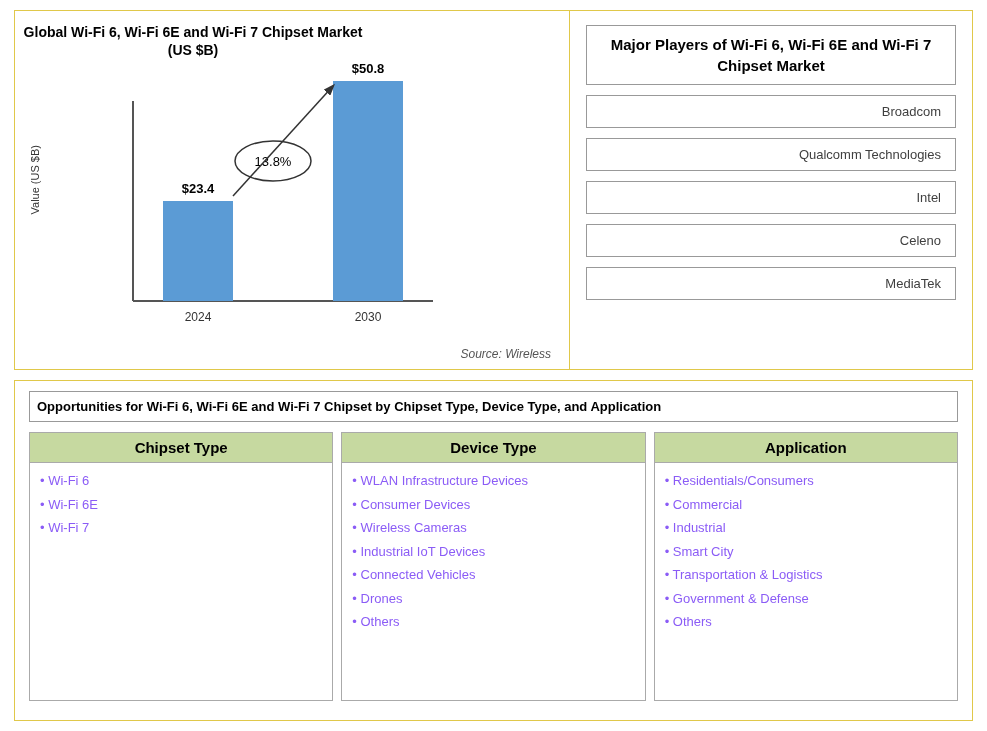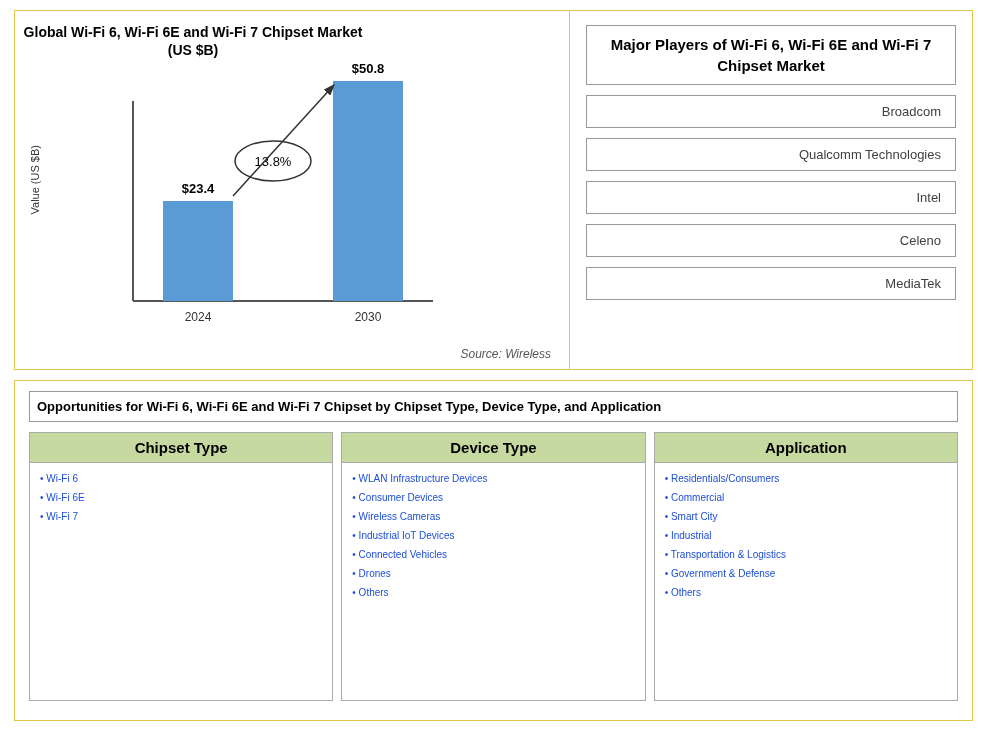--- a/index.html
+++ b/index.html
@@ -141,22 +141,22 @@
 
     .col-body {
       padding: 8px 10px;
       display: flex;
       flex-direction: column;
       gap: 4px;
       flex: 1;
     }
 
     .col-item {
-      font-size: 10px;
-      color: #1d4ed8;
+      font-size: 13px;
+      color: #8b5cf6;
       line-height: 1.5;
     }
   </style>
 </head>
 <body>
 
 <div class="outer-wrapper">
 
   <div class="top-section">
 
@@ -237,22 +237,22 @@
           <span class="col-item">• Drones</span>
           <span class="col-item">• Others</span>
         </div>
       </div>
 
       <div class="col">
         <div class="col-header">Application</div>
         <div class="col-body">
           <span class="col-item">• Residentials/Consumers</span>
           <span class="col-item">• Commercial</span>
+          <span class="col-item">• Industrial</span>
           <span class="col-item">• Smart City</span>
-          <span class="col-item">• Industrial</span>
           <span class="col-item">• Transportation &amp; Logistics</span>
           <span class="col-item">• Government &amp; Defense</span>
           <span class="col-item">• Others</span>
         </div>
       </div>
 
     </div>
   </div>
 </div>
 

